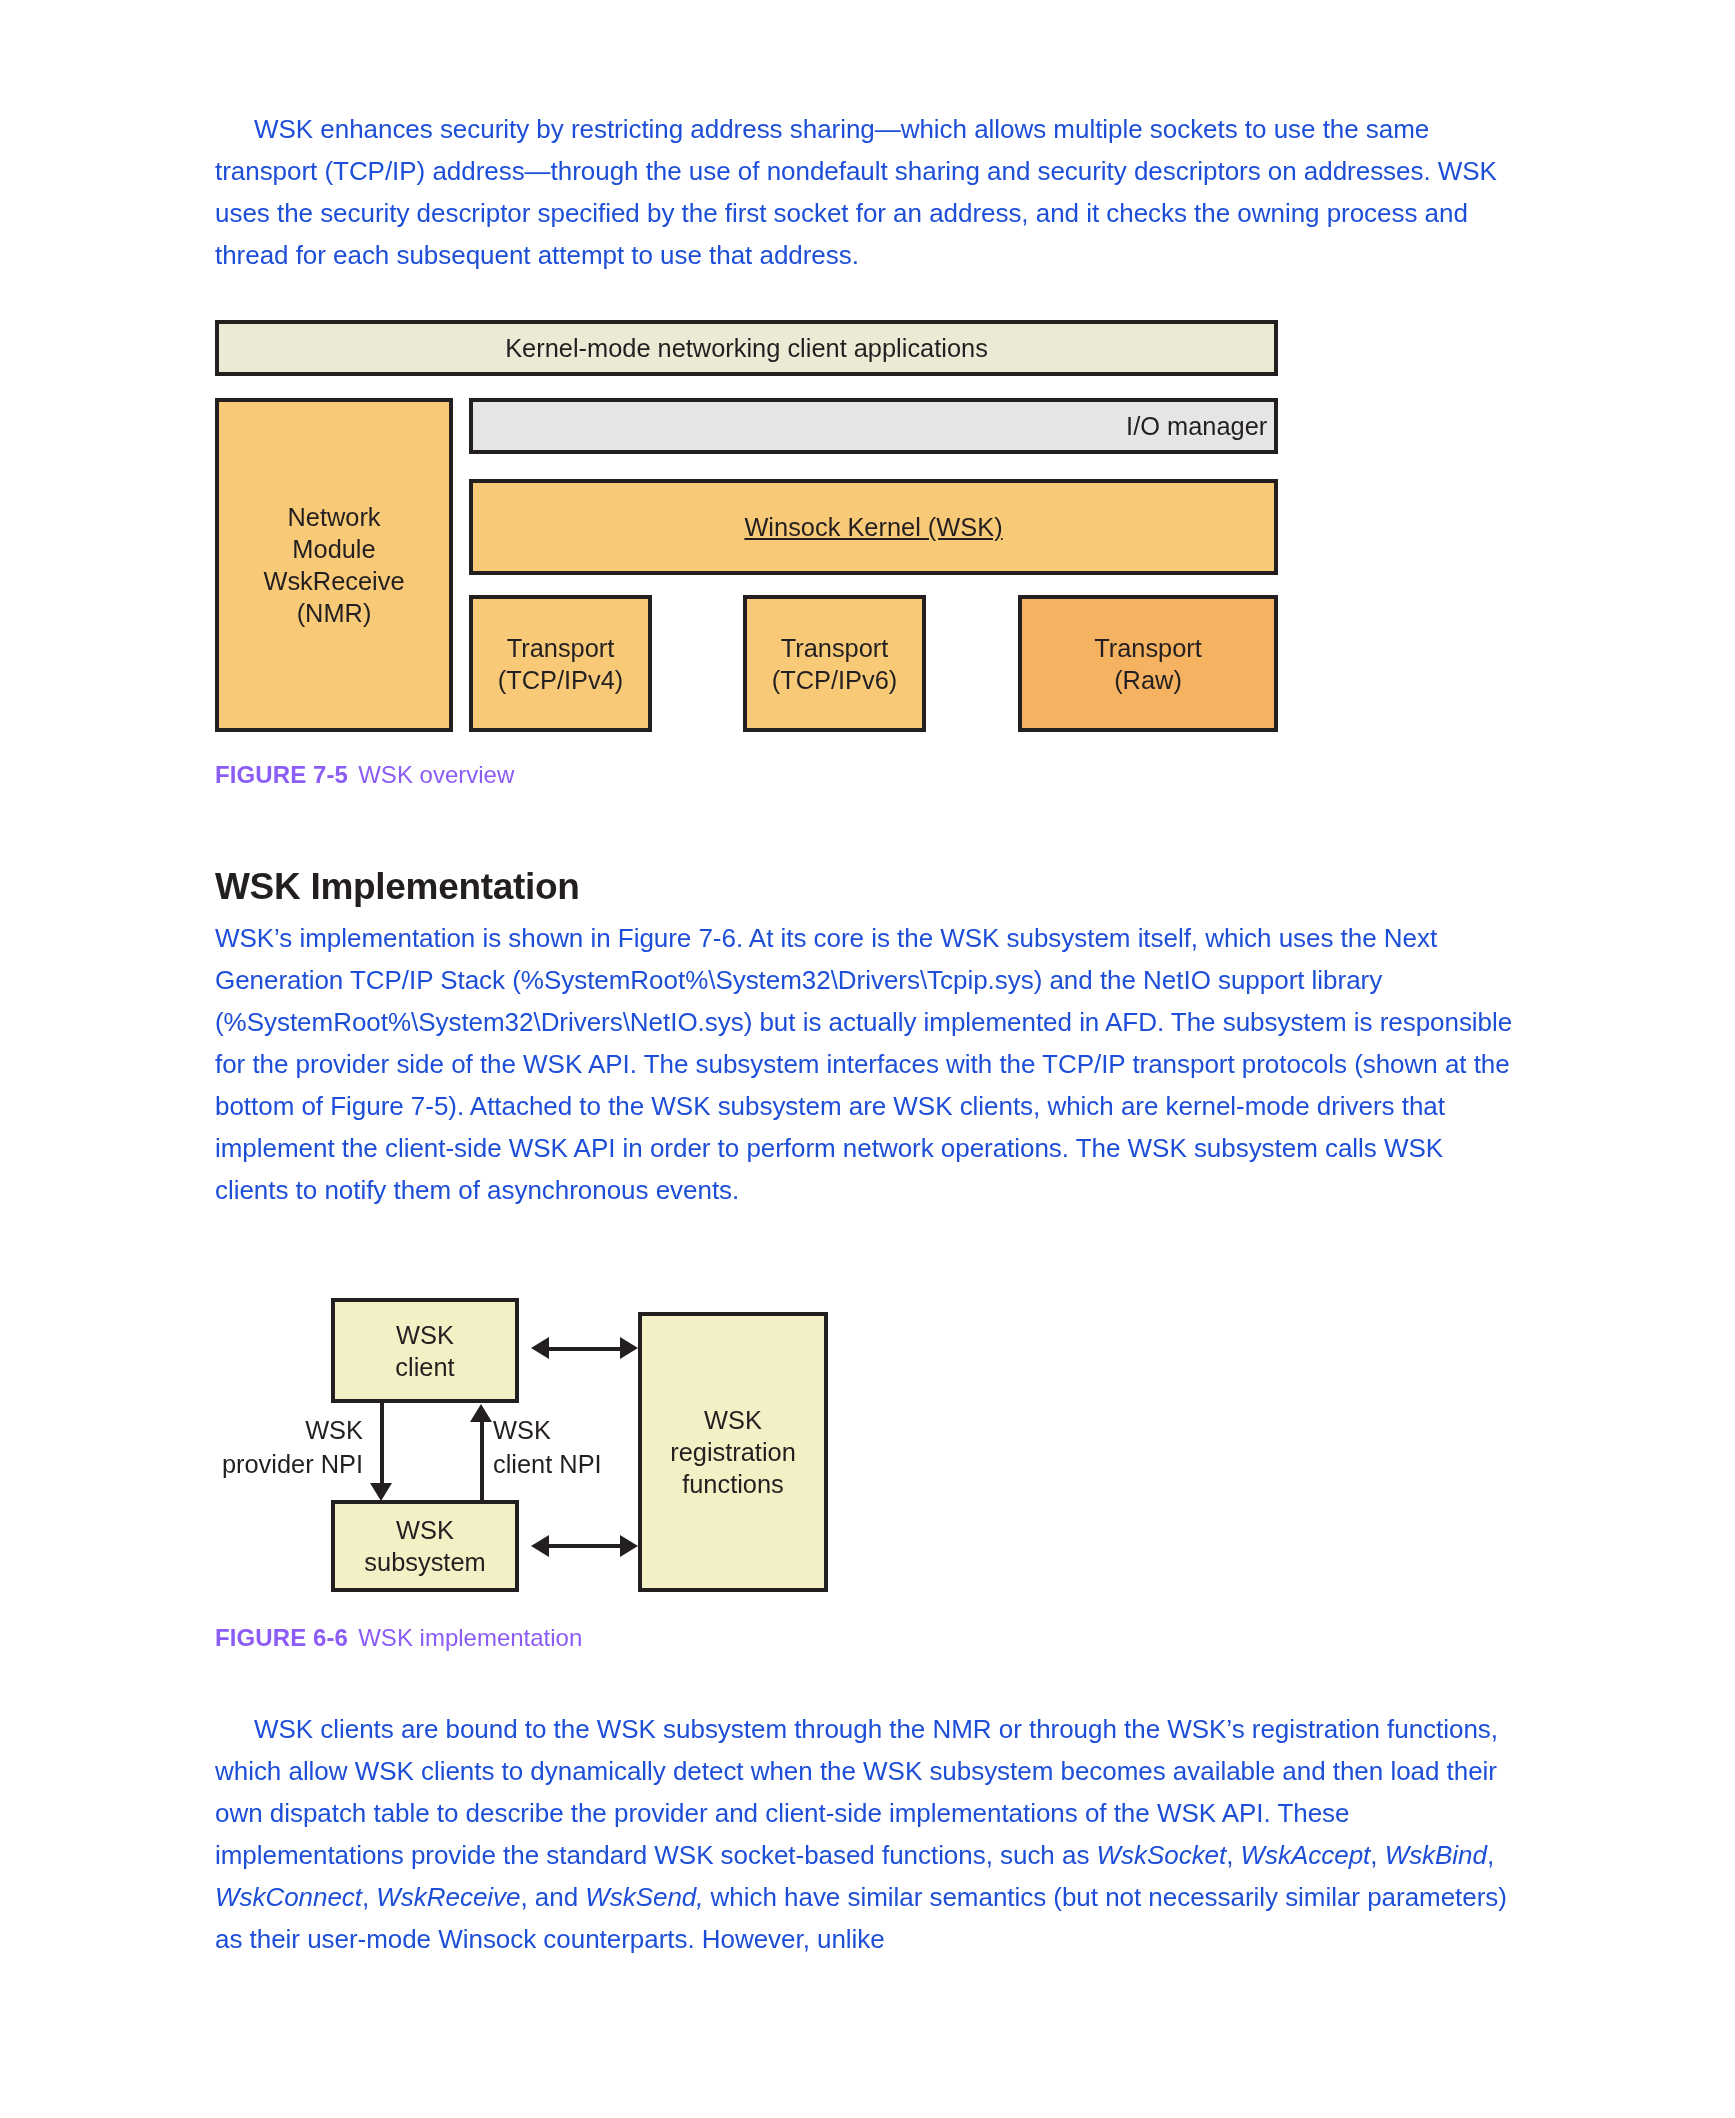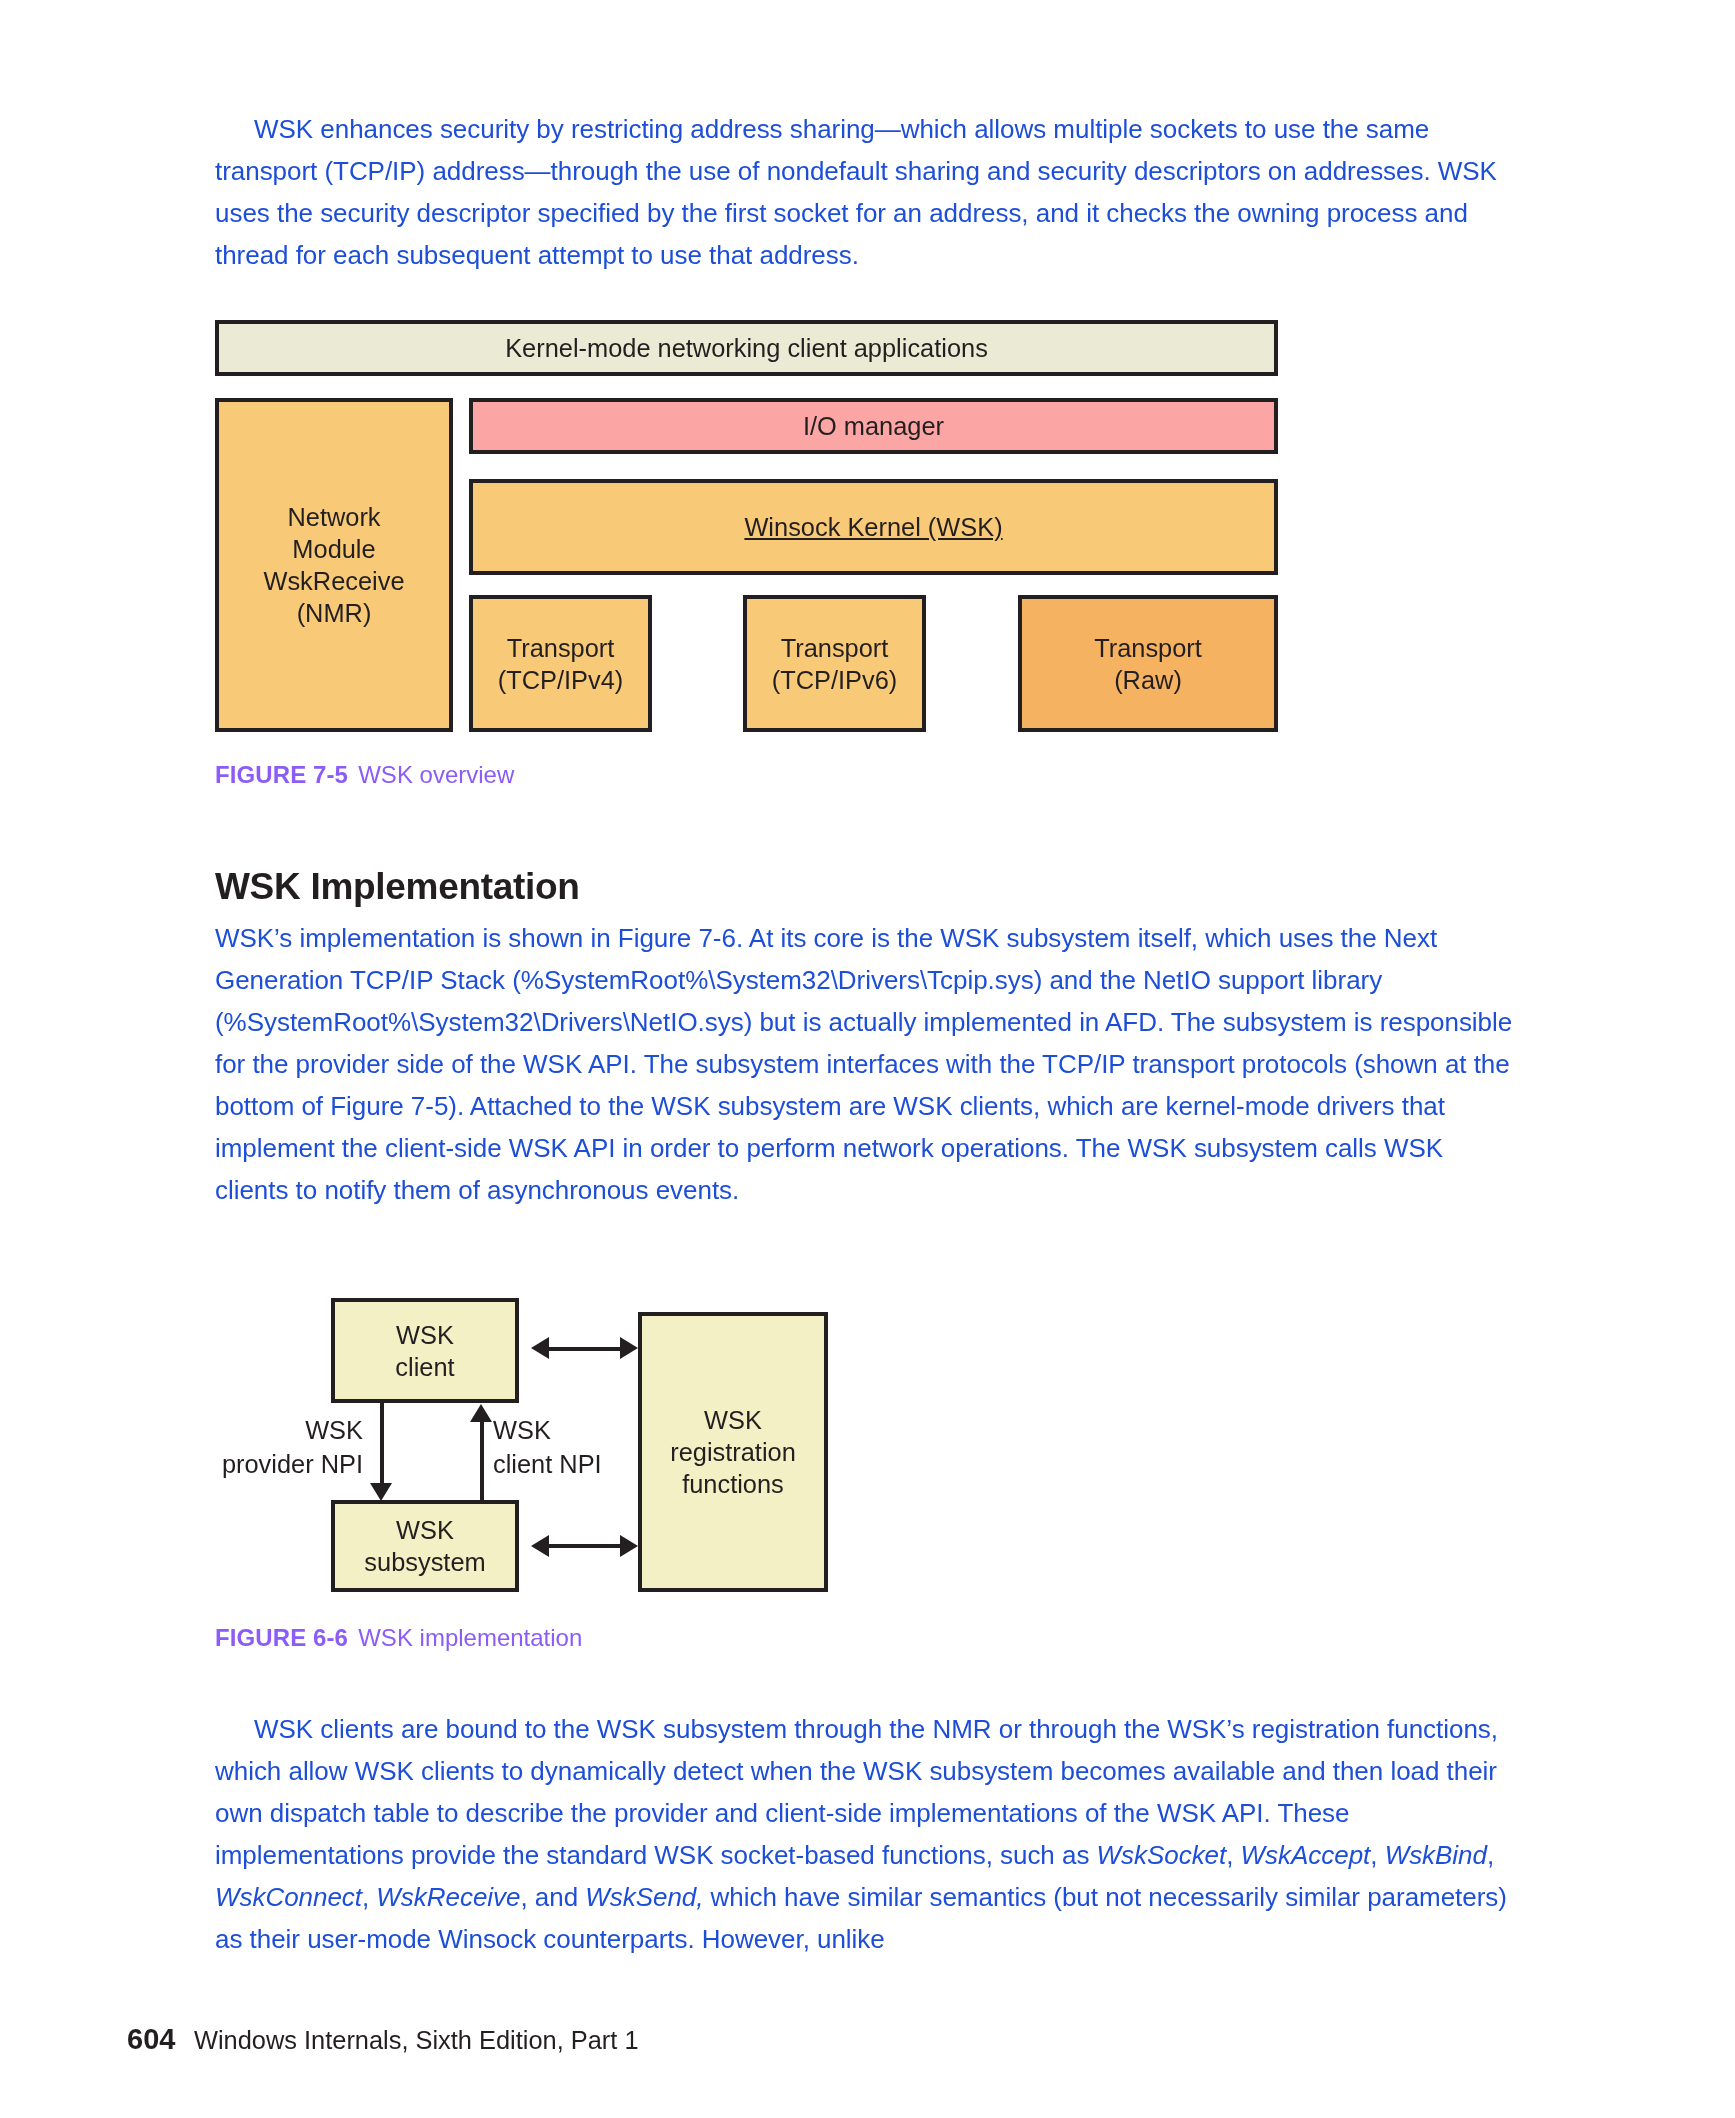--- a/index.html
+++ b/index.html
@@ -155,21 +155,21 @@
 
     <div class="dbox" style="left:215px; top:398px; width:238px; height:334px; background:#F8CA78;">
       <span class="lines">
         <span>Network</span><br>
         <span>Module</span><br>
         <span>WskReceive</span><br>
         <span>(NMR)</span>
       </span>
     </div>
 
-    <div class="dbox" style="left:469px; top:398px; width:809px; height:56px; background:#fca5a5;">
+    <div class="dbox" style="left:469px; top:398px; width:809px; height:56px; background:#e5e5e5;justify-content:flex-end;">
       <span class="lines">I/O manager</span>
     </div>
 
     <div class="dbox" style="left:469px; top:479px; width:809px; height:96px; background:#F8CA78;text-decoration:underline;">
       <span class="lines">Winsock Kernel (WSK)</span>
     </div>
 
     <div class="dbox" style="left:469px; top:595px; width:183px; height:137px; background:#F8CA78;">
       <span class="lines">
         <span>Transport</span><br>
@@ -252,18 +252,15 @@
 
     <div class="caption" style="top:1623px;">
       <span class="cap-label">FIGURE 6-6</span><span class="cap-text">WSK implementation</span>
     </div>
   </div>
 
   <div class="para" style="top:1708px;">
     <span class="indent"></span><span>WSK clients are bound to the WSK subsystem through the NMR or through the WSK’s registration functions, which allow WSK clients to dynamically detect when the WSK subsystem becomes available and then load their own dispatch table to describe the provider and client-side implementations of the WSK API. These implementations provide the standard WSK socket-based functions, such as </span><i>WskSocket</i><span>, </span><i>WskAccept</i><span>, </span><i>WskBind</i><span>, </span><i>WskConnect</i><span>, </span><i>WskReceive</i><span>, and </span><i>WskSend,</i><span> which have similar semantics (but not necessarily similar parameters) as their user-mode Winsock counterparts. However, unlike</span>
   </div>
 
-  <div class="footer" style="top:2022px;">
-    <span class="pagenum">604</span><span>Windows Internals, Sixth Edition, Part 1</span>
-  </div>
 
 </div>
 
 
 </body></html>

